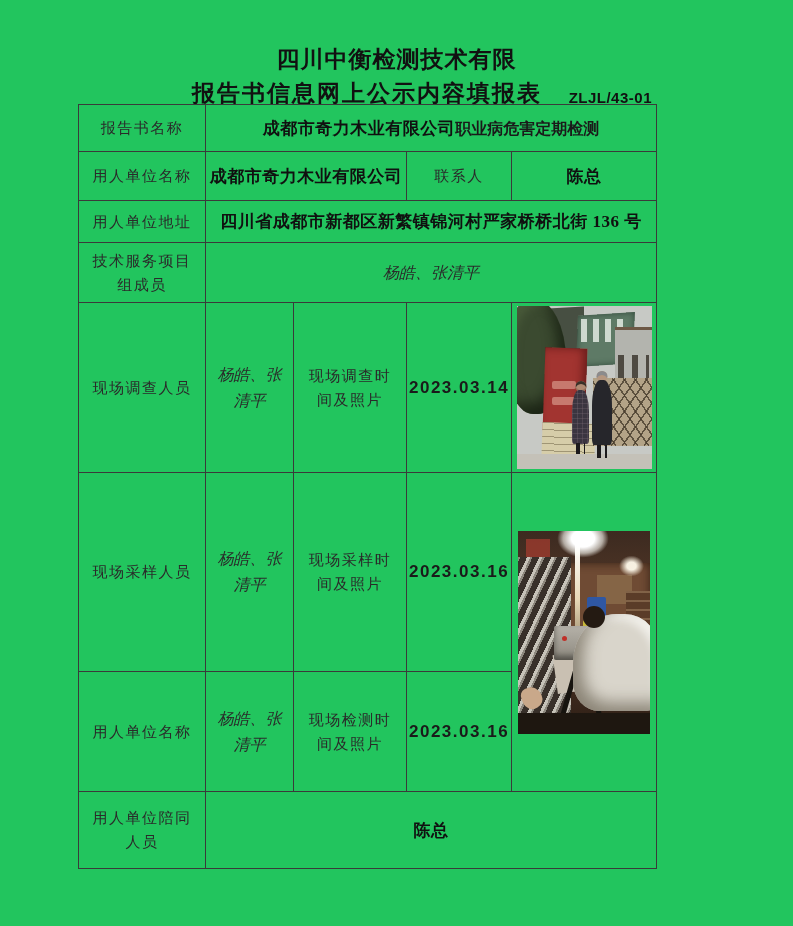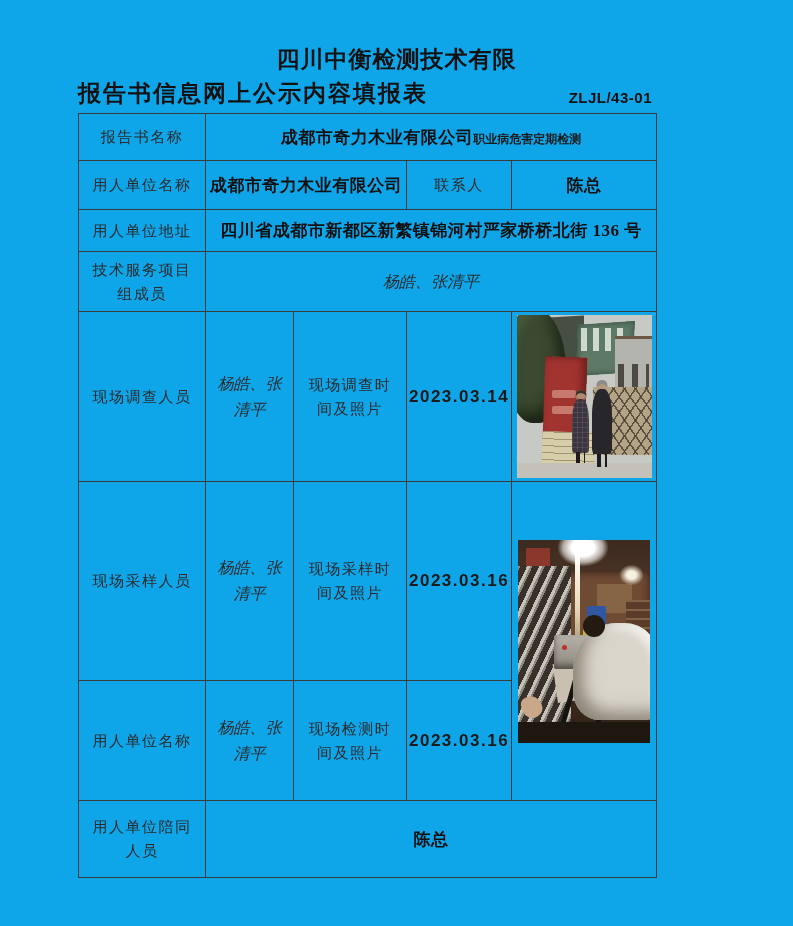--- a/index.html
+++ b/index.html
@@ -1,43 +1,43 @@
 <!DOCTYPE html>
 <html lang="zh"><head>
 <meta charset="utf-8">
 <style>
   * { margin:0; padding:0; box-sizing:border-box; }
   html,body { background:#ffffff; }
   body { width:793px; height:926px; position:relative; overflow:hidden;
          font-family:"Liberation Sans","DejaVu Sans",sans-serif; color:#1e1e1e; }
 
-  .page { position:absolute; inset:0; background:#0ea5e9; }
+  .page { position:absolute; inset:0; background:#22c55e; }
 
   
   .title1 { position:absolute; top:44px; left:0; width:793px; text-align:center;
             font-weight:700; font-size:23px; letter-spacing:1px; color:#111;
             font-family:"Liberation Sans","DejaVu Sans",sans-serif; }
-  .title2 { position:absolute; top:78px; left:78px; width:578px; 
+  .title2 { position:absolute; top:78px; left:78px; width:578px; text-align:center;
             font-weight:700; font-size:23px; letter-spacing:2px; color:#111; }
   .doc-code { position:absolute; top:89px; right:141px; font-weight:700; font-size:15px;
               letter-spacing:.5px; color:#111; }
 
   
-  table.form { position:absolute; top:113px; left:78px; width:578px;
+  table.form { position:absolute; top:104px; left:78px; width:578px;
                border-collapse:collapse; table-layout:fixed; }
   table.form td { border:1px solid #3a3a3a; text-align:center; vertical-align:middle;
                   padding:2px; overflow:hidden; }
   .lbl { font-family:"Liberation Serif","DejaVu Serif",serif; font-size:15px;
          letter-spacing:1.5px; color:#2a2a2a; white-space:pre-line; line-height:1.6; }
   .val-serif { font-family:"Liberation Serif","DejaVu Serif",serif; font-size:16px;
                color:#2a2a2a; white-space:pre-line; line-height:1.6;font-style:italic; }
   .val-bold { font-family:Liberation Serif, serif; font-weight:700;
               font-size:17px; color:#101010; letter-spacing:.5px; }
   .val-semibold { font-family:"Liberation Serif","DejaVu Serif",serif; font-weight:600;
-                  font-size:12px; color:#1a1a1a; }
+                  font-size:16px; color:#1a1a1a; }
   .date { font-family:"Liberation Sans","DejaVu Sans",sans-serif; font-size:17px;
           letter-spacing:1.5px; color:#1a1a1a;font-weight:bold; }
   td.photo-cell { padding:0; }
 
   
   .photo1 { position:relative; width:135px; height:163px; margin:0 auto;
             background:#c7c9c5; overflow:hidden; }
   .photo1 > div { position:absolute; }
   .p1-roof   { left:0; top:5%; width:15%; height:11%; background:#96503c; transform:skewY(8deg); }
   .p1-wallback { left:10%; top:1%; width:40%; height:58%; background:#474f42; transform:skewY(-3deg); }

